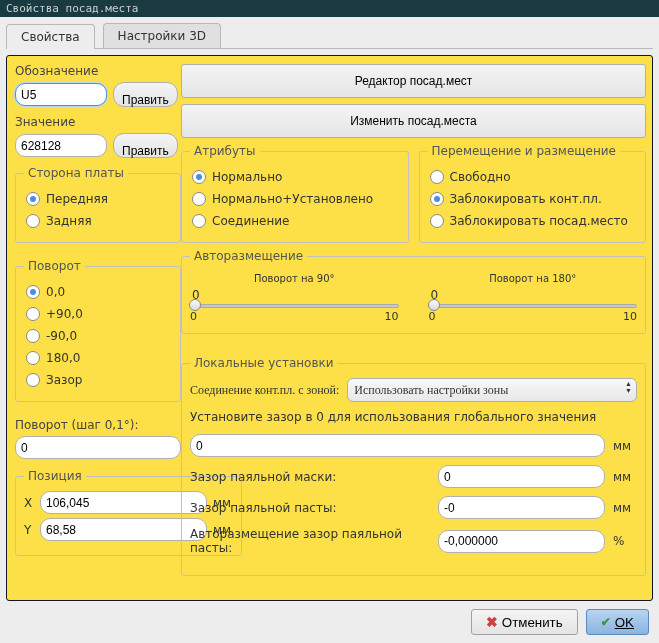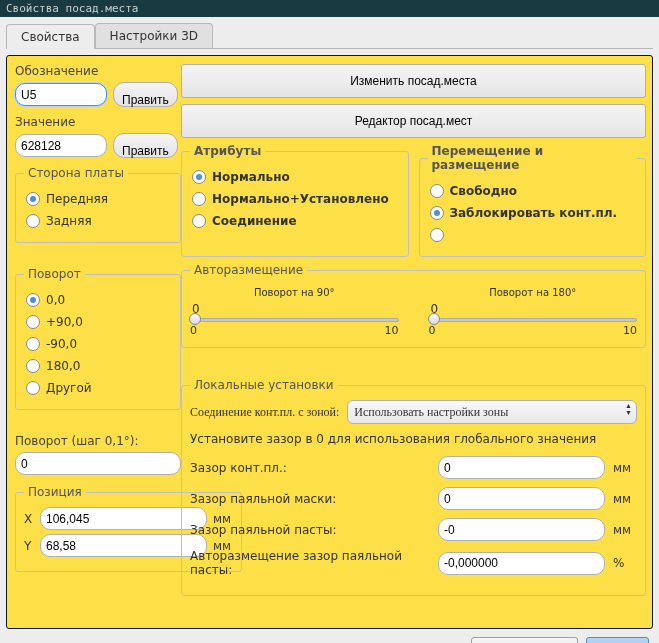--- a/index.html
+++ b/index.html
@@ -1,35 +1,35 @@
 <!DOCTYPE html>
 <html><head>
 <meta charset="utf-8">
 <style>
 * { box-sizing: border-box; margin: 0; padding: 0; }
 body { font-family: "DejaVu Sans", Arial, sans-serif; font-size: 12px; background: #e8e8e8; width: 659px; height: 643px; overflow: hidden; color: #333; }
 .titlebar { background: #1a3a42; color: #c8d0d0; font-size: 11px; padding: 2px 6px; height: 17px; font-family: monospace; }
 .window { background: #ededed; height: 626px; padding: 6px; display: flex; flex-direction: column; }
 .tabs { display: flex; border-bottom: 1px solid #b8b8b8; margin-bottom: 6px; }
-.tab { padding: 5px 14px; border: 1px solid #b8b8b8; border-bottom: none; background: #e0e0e0; cursor: pointer; border-radius: 4px 4px 0 0; margin-right: 0; }
+.tab { padding: 5px 14px; border: 1px solid #b8b8b8; border-bottom: none; background: #e0e0e0; cursor: pointer; border-radius: 4px 4px 0 0; margin-right: 8px; }
 .tab.active { background: #ededed; position: relative; top: 1px; }
 .content-frame { border: 1px solid #0f172a; border-radius: 3px; padding: 8px; flex: 1; display: flex; background: #fde047; }
 .left-col { width: 166px; flex-shrink: 0; }
 .right-col { flex: 1; display: flex; flex-direction: column; gap: 6px; }
-fieldset { border: 1px solid #c0c0c0; border-radius: 3px; padding: 8px 8px 10px 8px; margin-bottom: 24px; }
+fieldset { border: 1px solid #c0c0c0; border-radius: 3px; padding: 8px 8px 10px 8px; margin-bottom: 16px; }
 fieldset legend { padding: 0 4px; color: #555; font-size: 12px; }
 .row { display: flex; align-items: center; gap: 6px; margin-bottom: 6px; }
 input[type="text"] { border: 1px solid #b0b0b0; background: #fff; padding: 3px 5px; font-size: 12px; height: 23px; border-radius: 10px; }
 input[type="text"].sel { border: 1.5px solid #4a90d9; background: #fff; box-shadow: 0 0 0 1px #bcd6f0; }
 .btn { background: linear-gradient(#f4f4f4, #e4e4e4); border: 1px solid #b0b0b0; border-radius: 11px; padding: 10px 8px; font-size: 12px; cursor: pointer; height: 25px; }
 .wide-btn { width: 100%; height: 34px; background: linear-gradient(#f4f4f4, #e4e4e4); border: 1px solid #b0b0b0; border-radius: 3px; cursor: pointer; font-size: 12px; }
 .radio { display: flex; align-items: center; gap: 6px; padding: 4px 2px; cursor: pointer; }
 .radio .dot { width: 14px; height: 14px; border: 1px solid #888; border-radius: 50%; background: #fff; display: flex; align-items: center; justify-content: center; }
 .radio.checked .dot::after { content: ''; width: 6px; height: 6px; background: #4a90d9; border-radius: 50%; }
-.two-col { display: flex; gap: 10px; font-weight: bold; }
+.two-col { display: flex; gap: 10px; }
 .two-col fieldset { flex: 1; margin-bottom: 0; }
 .slider-group { display: flex; align-items: center; gap: 30px; margin-top: 2px; }
 .slider-block { flex: 1; }
 .slider-title { text-align: center; font-size: 10px; color: #333; margin-bottom: 4px; }
 .slider-val-top { text-align: left; font-size: 12px; margin-left: 2px; margin-bottom: 2px; }
 .slider-track { flex: 1; height: 4px; background: #c8c8c8; border-radius: 2px; position: relative; border: 1px solid #aaa; }
 .slider-thumb { width: 12px; height: 12px; background: linear-gradient(#fafafa, #dadada); border: 1px solid #888; border-radius: 50%; position: absolute; top: -6px; left: -2px; }
 .slider-minmax { display: flex; justify-content: space-between; font-size: 11px; margin-top: 2px; }
 .form-row { display: flex; align-items: center; gap: 8px; margin-bottom: 8px; font-family: Liberation Serif, serif; }
 .form-row label { flex-shrink: 0; }
@@ -110,21 +110,21 @@
         <div class="radio">
             <span class="dot"></span>
             <span>-90,0</span>
           </div>
         <div class="radio">
             <span class="dot"></span>
             <span>180,0</span>
           </div>
         <div class="radio">
             <span class="dot"></span>
-            <span>Другой</span>
+            <span>Зазор</span>
           </div>
       </fieldset>
 
       <div style="margin-bottom:10px;">
         <span class="raw-label">Поворот (шаг 0,1°):</span>
         <input type="text" style="width: 100%;" value="0">
       </div>
 
       <fieldset>
         <legend>Позиция</legend>
@@ -137,22 +137,22 @@
           <span class="ax">Y</span>
           <input type="text" value="68,58" style="">
           <span class="unit">мм</span>
         </div>
       </fieldset>
 
     </div>
 
     <div class="right-col">
 
+      <button class="wide-btn"><span>Редактор посад.мест</span></button>
       <button class="wide-btn"><span>Изменить посад.места</span></button>
-      <button class="wide-btn"><span>Редактор посад.мест</span></button>
 
       <div class="two-col">
         <fieldset>
           <legend>Атрибуты</legend>
           <div class="radio checked">
               <span class="dot"></span>
               <span>Нормально</span>
             </div>
           <div class="radio">
               <span class="dot"></span>
@@ -169,20 +169,21 @@
           <div class="radio">
               <span class="dot"></span>
               <span>Свободно</span>
             </div>
           <div class="radio checked">
               <span class="dot"></span>
               <span>Заблокировать конт.пл.</span>
             </div>
           <div class="radio">
               <span class="dot"></span>
+              <span>Заблокировать посад.место</span>
             </div>
         </fieldset>
       </div>
 
       <fieldset>
         <legend>Авторазмещение</legend>
         <div class="slider-group">
           <div class="slider-block">
             <div class="slider-title">Поворот на 90°</div>
             <div class="slider-val-top">0</div>
@@ -215,21 +216,20 @@
           <label>Соединение конт.пл. с зоной:</label>
           <div class="select">
             <span>Использовать настройки зоны</span>
             <span class="spinners">▲<br>▼</span>
           </div>
         </div>
 
         <div class="bold-note">Установите зазор в 0 для использования глобального значения</div>
 
         <div class="grid-row">
-          <label>Зазор конт.пл.:</label>
           <input type="text" value="0" style="">
           <span class="unit">мм</span>
         </div>
         <div class="grid-row">
           <label>Зазор паяльной маски:</label>
           <input type="text" value="0" style="">
           <span class="unit">мм</span>
         </div>
         <div class="grid-row">
           <label>Зазор паяльной пасты:</label>

